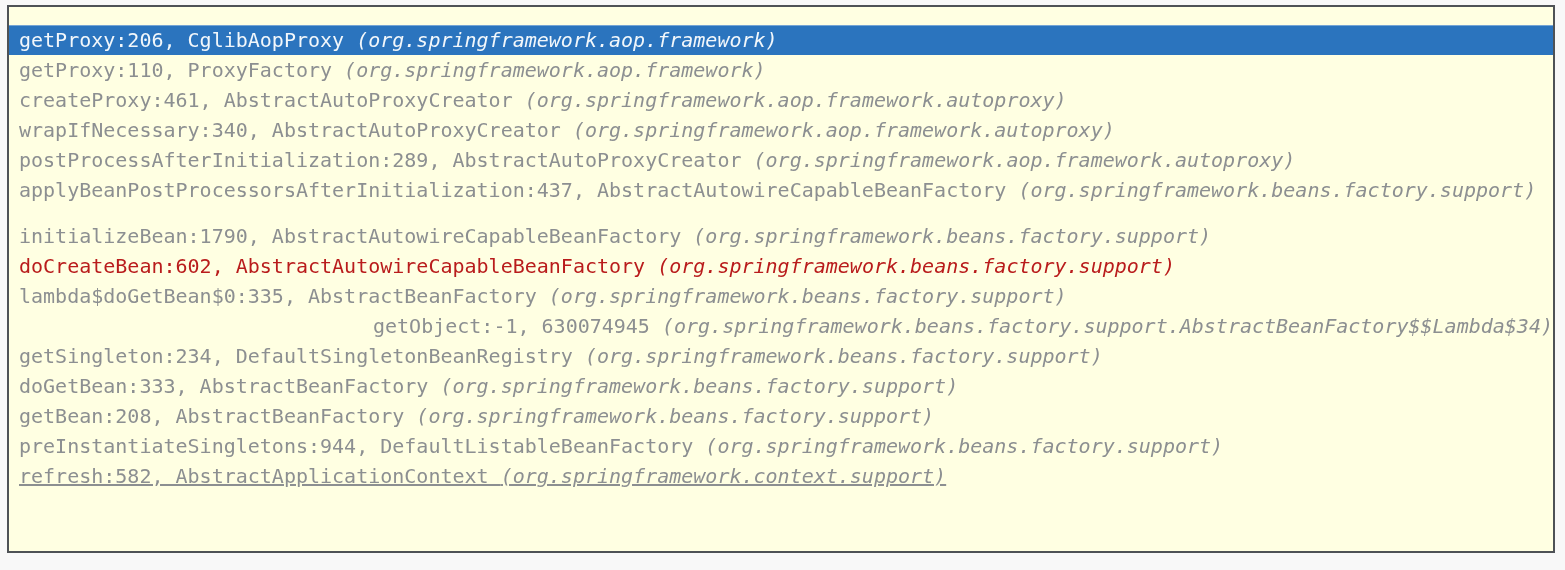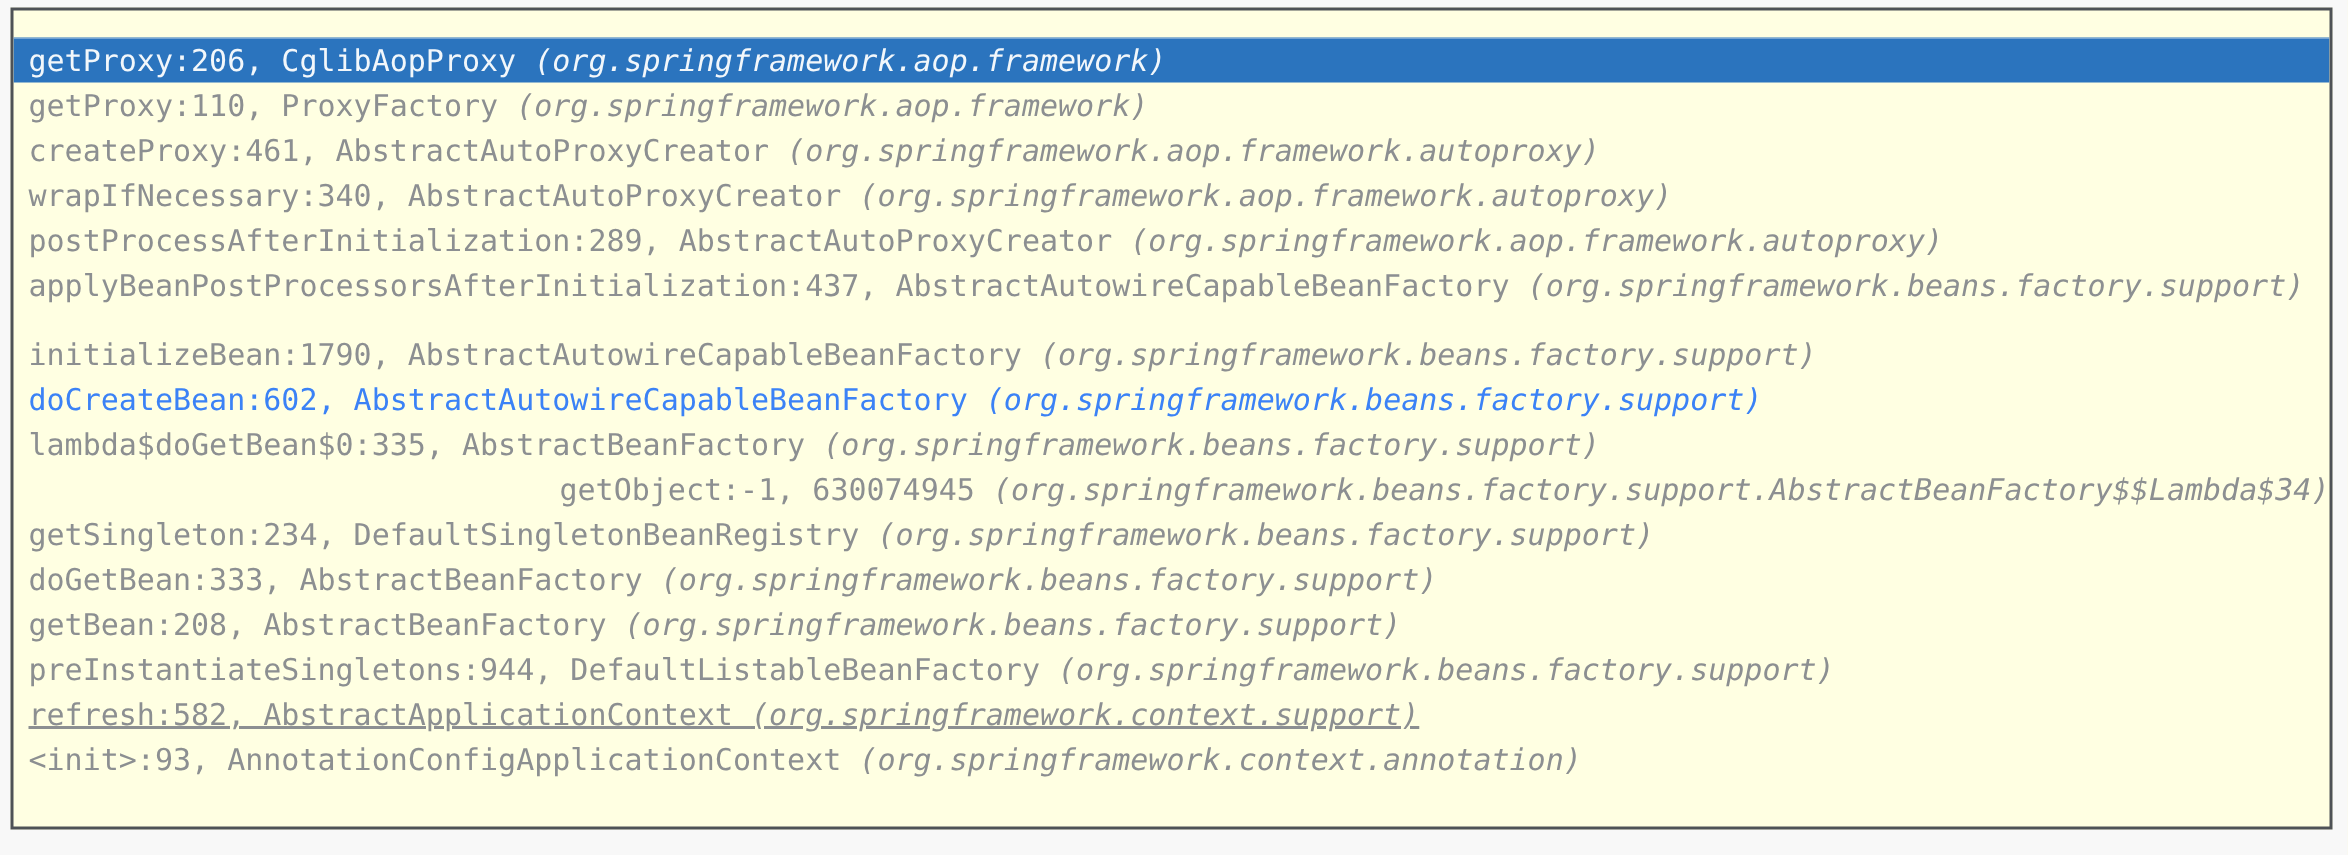--- a/index.html
+++ b/index.html
@@ -45,22 +45,21 @@
 <body style="background: rgb(248, 248, 248);">
 
 <div class="stack-panel" style="background: rgb(255, 255, 226); border-color: rgb(78, 82, 86);">
     <div class="frame-row selected" style="color: rgb(242, 247, 251); background: rgb(43, 116, 190);"><span>getProxy:206, CglibAopProxy </span><span class="pkg">(org.springframework.aop.framework)</span></div>
     <div class="frame-row" style="color: rgb(140, 143, 145);"><span>getProxy:110, ProxyFactory </span><span class="pkg">(org.springframework.aop.framework)</span></div>
     <div class="frame-row" style="color: rgb(140, 143, 145);"><span>createProxy:461, AbstractAutoProxyCreator </span><span class="pkg">(org.springframework.aop.framework.autoproxy)</span></div>
     <div class="frame-row" style="color: rgb(140, 143, 145);"><span>wrapIfNecessary:340, AbstractAutoProxyCreator </span><span class="pkg">(org.springframework.aop.framework.autoproxy)</span></div>
     <div class="frame-row" style="color: rgb(140, 143, 145);"><span>postProcessAfterInitialization:289, AbstractAutoProxyCreator </span><span class="pkg">(org.springframework.aop.framework.autoproxy)</span></div>
     <div class="frame-row" style="color: rgb(140, 143, 145);"><span>applyBeanPostProcessorsAfterInitialization:437, AbstractAutowireCapableBeanFactory </span><span class="pkg">(org.springframework.beans.factory.support)</span></div>
     <div class="frame-row" style="color: rgb(140, 143, 145); margin-top: 16px;"><span>initializeBean:1790, AbstractAutowireCapableBeanFactory </span><span class="pkg">(org.springframework.beans.factory.support)</span></div>
-    <div class="frame-row" style="color: #3b82f6;"><span>doCreateBean:602, AbstractAutowireCapableBeanFactory </span><span class="pkg">(org.springframework.beans.factory.support)</span></div>
+    <div class="frame-row" style="color: #b91c1c;"><span>doCreateBean:602, AbstractAutowireCapableBeanFactory </span><span class="pkg">(org.springframework.beans.factory.support)</span></div>
     <div class="frame-row" style="color: rgb(140, 143, 145);"><span>lambda$doGetBean$0:335, AbstractBeanFactory </span><span class="pkg">(org.springframework.beans.factory.support)</span></div>
     <div class="frame-row" style="color: rgb(140, 143, 145); text-align: right;"><span>getObject:-1, 630074945 </span><span class="pkg">(org.springframework.beans.factory.support.AbstractBeanFactory$$Lambda$34)</span></div>
     <div class="frame-row" style="color: rgb(140, 143, 145);"><span>getSingleton:234, DefaultSingletonBeanRegistry </span><span class="pkg">(org.springframework.beans.factory.support)</span></div>
     <div class="frame-row" style="color: rgb(140, 143, 145);"><span>doGetBean:333, AbstractBeanFactory </span><span class="pkg">(org.springframework.beans.factory.support)</span></div>
     <div class="frame-row" style="color: rgb(140, 143, 145);"><span>getBean:208, AbstractBeanFactory </span><span class="pkg">(org.springframework.beans.factory.support)</span></div>
     <div class="frame-row" style="color: rgb(140, 143, 145);"><span>preInstantiateSingletons:944, DefaultListableBeanFactory </span><span class="pkg">(org.springframework.beans.factory.support)</span></div>
     <div class="frame-row" style="color: rgb(140, 143, 145); text-decoration: underline;"><span>refresh:582, AbstractApplicationContext </span><span class="pkg">(org.springframework.context.support)</span></div>
-    <div class="frame-row" style="color: rgb(140, 143, 145);"><span>&lt;init&gt;:93, AnnotationConfigApplicationContext </span><span class="pkg">(org.springframework.context.annotation)</span></div>
   </div>
 
 </body></html>

